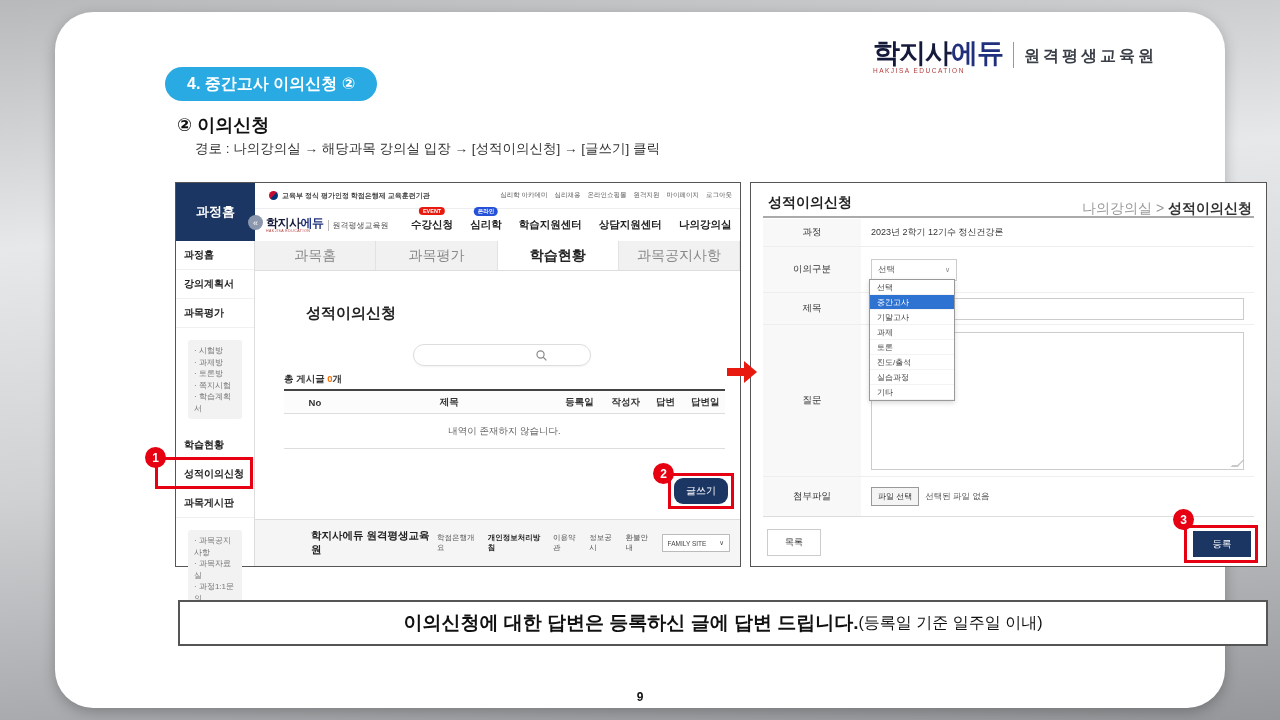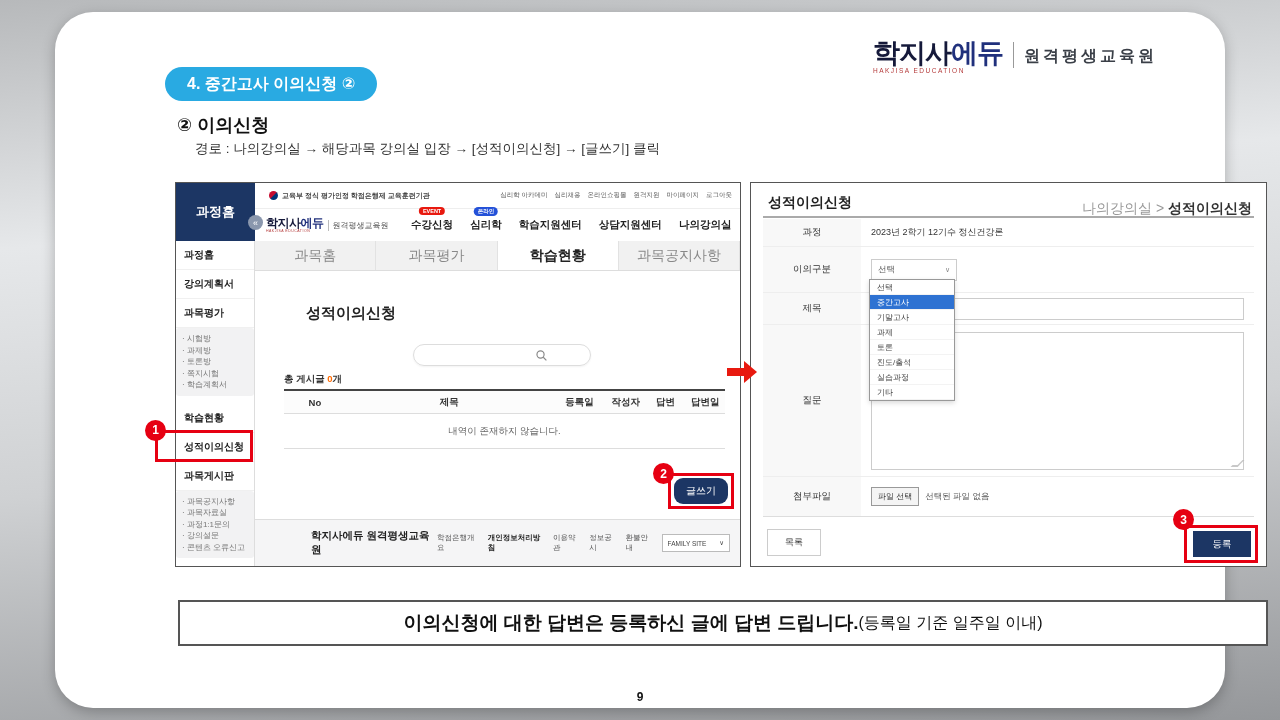--- a/index.html
+++ b/index.html
@@ -42,21 +42,21 @@
   .gnb-items { flex:1; display:flex; justify-content:space-around; }
   .gnb-item { position:relative; font-size:10.5px; font-weight:bold; color:#222; }
   .gnb-badge { position:absolute; top:-11px; left:50%; transform:translateX(-50%); font-size:5.5px; color:#fff; padding:1px 4px; border-radius:6px; white-space:nowrap; }
   .gnb-badge.red { background:#e8190f; }
   .gnb-badge.blue { background:#2451d8; }
   .tabs { position:absolute; left:79px; top:58px; right:0; height:30px; display:flex; border-bottom:1px solid #ddd; }
   .tab { flex:1; background:#f1f1f1; border-right:1px solid #e2e2e2; color:#888; font-size:14px; display:flex; align-items:center; justify-content:center;font-family:Liberation Serif, serif; }
   .tab.active { background:#fff; color:#222; font-weight:bold; }
   .sidebar { position:absolute; left:0; top:58px; bottom:0; width:79px; border-right:1px solid #ddd; background:#fff; font-size:10px; color:#333; }
   .sb-item { padding:7px 8px; border-bottom:1px solid #f0f0f0; font-weight:bold; color:#222; }
-  .sb-box { margin:0; background:#f2f2f3; border-radius:3px; padding:5px 6px; font-size:8px; color:#777; line-height:11.5px; font-weight:normal; }
+  .sb-box { margin:12px; background:#f2f2f3; border-radius:3px; padding:5px 6px; font-size:8px; color:#777; line-height:11.5px; font-weight:normal; }
   .sb-appeal { position:relative; }
   .appeal-redbox { position:absolute; left:-21px; top:-3px; width:98px; height:32px; border:3px solid #e60012; z-index:4; pointer-events:none; }
   .step-circle { position:absolute; width:21px; height:21px; border-radius:50%; background:#e60012; color:#fff; font-size:12px; font-weight:bold; display:flex; align-items:center; justify-content:center; z-index:6; }
   .circle1 { left:-31px; top:-13px; }
   .content { position:absolute; left:79px; top:88px; right:0; bottom:47px; }
   .content-title { position:absolute; left:51px; top:33px; font-size:15px; font-weight:bold; color:#222; }
   .searchpill { position:absolute; left:158px; top:73px; width:178px; height:22px; border:1px solid #ddd; border-radius:12px; box-shadow:0 1px 2px rgba(0,0,0,.05); display:flex; align-items:center; justify-content:flex-end; padding-right:42px; }
   .totals { position:absolute; left:29px; top:102px; font-size:9.5px; font-weight:bold; color:#333; }
   .totals .cnt { color:#ff6a00; }
   .board { position:absolute; left:29px; right:15px; top:118px; }

